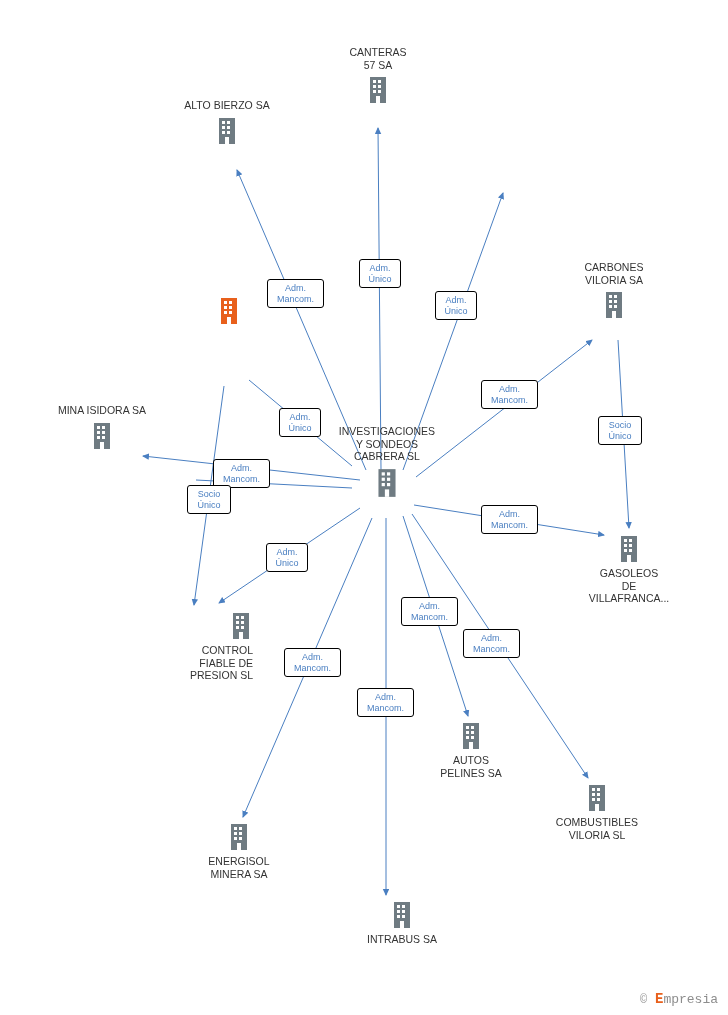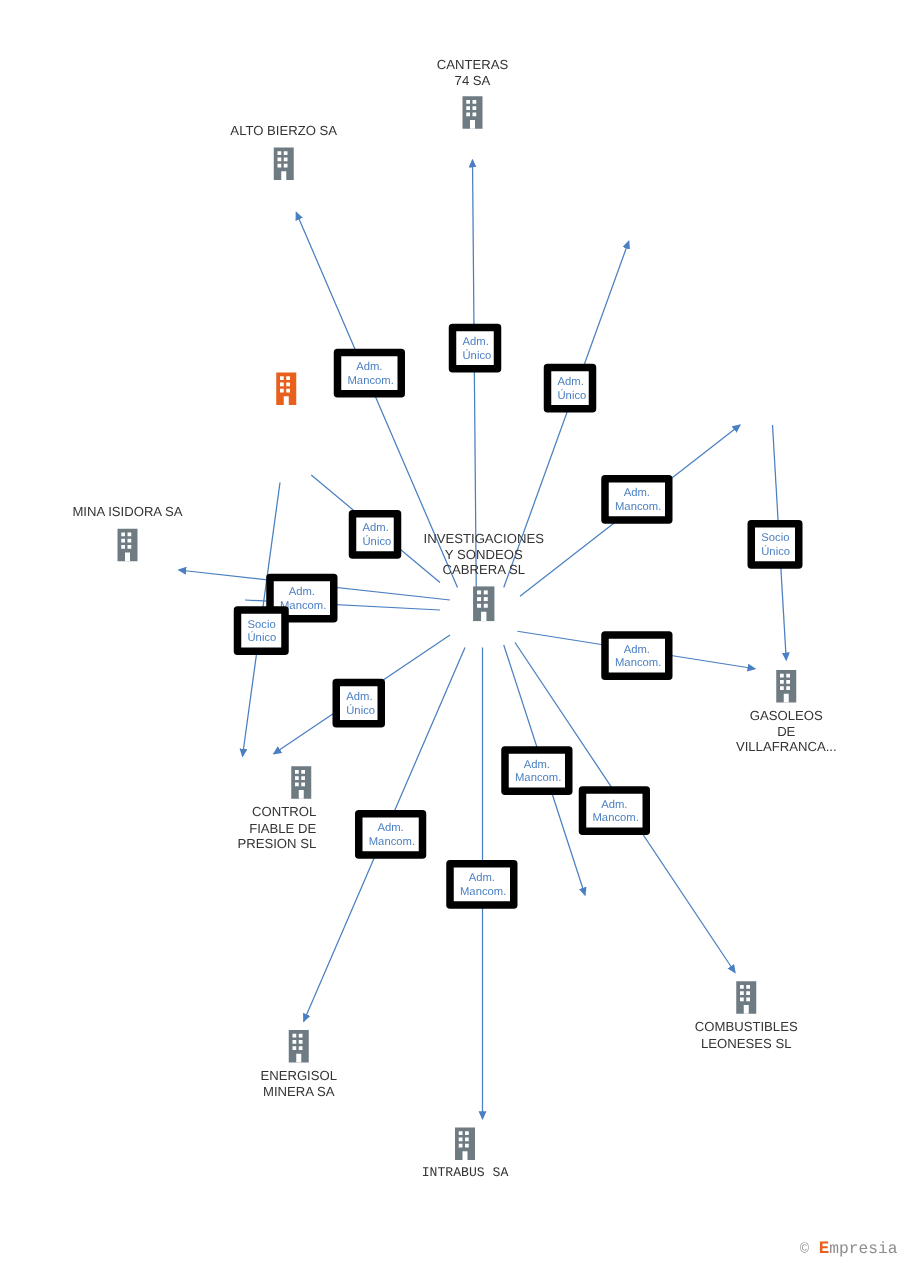--- a/index.html
+++ b/index.html
@@ -47,21 +47,21 @@
   .node.below .lbl {
     margin-top: 3px;
   }
   .node.focus .lbl {
     color: #333333;
     font-weight: bold;
   }
   .edge-label {
     position: absolute;
     background: #ffffff;
-    border: 6px solid #000000;
+    border: 1px solid #000000;
     border-radius: 3px;
     color: #4a7fc1;
     font-size: 9px;
     line-height: 10.5px;
     text-align: center;
     padding: 3px 5px;
     white-space: pre-line;
     box-sizing: border-box;
   }
   .watermark {
@@ -122,21 +122,21 @@
       <path d="M412,514 L588,778"></path>
 
       <path d="M372,518 L243,817"></path>
 
       <path d="M386,518 L386,895"></path>
     </g>
   </svg>
 
   <div class="node above" style="left:378px; top:46px;">
     <span class="lbl">CANTERAS
-74 SA</span>
+57 SA</span>
     <span class="glyph">
       <svg width="24" height="30" viewBox="0 0 24 30">
           <rect x="4" y="2" width="16" height="26" fill="#6f7b82"></rect>
           <g fill="#ffffff">
             <rect x="7" y="5" width="3" height="3"></rect>
             <rect x="12" y="5" width="3" height="3"></rect>
             <rect x="7" y="10" width="3" height="3"></rect>
             <rect x="12" y="10" width="3" height="3"></rect>
             <rect x="7" y="15" width="3" height="3"></rect>
             <rect x="12" y="15" width="3" height="3"></rect>
@@ -158,20 +158,38 @@
             <rect x="12" y="10" width="3" height="3"></rect>
             <rect x="7" y="15" width="3" height="3"></rect>
             <rect x="12" y="15" width="3" height="3"></rect>
             <rect x="10" y="21" width="4" height="7"></rect>
           </g>
         </svg>
     </span>
   </div>
 
 
+  <div class="node above" style="left:614px; top:261px;">
+    <span class="lbl">CARBONES
+VILORIA SA</span>
+    <span class="glyph">
+      <svg width="24" height="30" viewBox="0 0 24 30">
+          <rect x="4" y="2" width="16" height="26" fill="#6f7b82"></rect>
+          <g fill="#ffffff">
+            <rect x="7" y="5" width="3" height="3"></rect>
+            <rect x="12" y="5" width="3" height="3"></rect>
+            <rect x="7" y="10" width="3" height="3"></rect>
+            <rect x="12" y="10" width="3" height="3"></rect>
+            <rect x="7" y="15" width="3" height="3"></rect>
+            <rect x="12" y="15" width="3" height="3"></rect>
+            <rect x="10" y="21" width="4" height="7"></rect>
+          </g>
+        </svg>
+    </span>
+  </div>
 
   <div class="node above focus" style="left:229px; top:296px;">
     <span class="glyph">
       <svg width="24" height="30" viewBox="0 0 24 30">
           <rect x="4" y="2" width="16" height="26" fill="#e8601c"></rect>
           <g fill="#ffffff">
             <rect x="7" y="5" width="3" height="3"></rect>
             <rect x="12" y="5" width="3" height="3"></rect>
             <rect x="7" y="10" width="3" height="3"></rect>
             <rect x="12" y="10" width="3" height="3"></rect>
@@ -254,38 +272,56 @@
             <rect x="12" y="15" width="3" height="3"></rect>
             <rect x="10" y="21" width="4" height="7"></rect>
           </g>
         </svg>
     </span>
     <span class="lbl">CONTROL
 FIABLE DE
 PRESION SL</span>
   </div>
 
+  <div class="node below" style="left:471px; top:721px;">
+    <span class="glyph">
+      <svg width="24" height="30" viewBox="0 0 24 30">
+          <rect x="4" y="2" width="16" height="26" fill="#6f7b82"></rect>
+          <g fill="#ffffff">
+            <rect x="7" y="5" width="3" height="3"></rect>
+            <rect x="12" y="5" width="3" height="3"></rect>
+            <rect x="7" y="10" width="3" height="3"></rect>
+            <rect x="12" y="10" width="3" height="3"></rect>
+            <rect x="7" y="15" width="3" height="3"></rect>
+            <rect x="12" y="15" width="3" height="3"></rect>
+            <rect x="10" y="21" width="4" height="7"></rect>
+          </g>
+        </svg>
+    </span>
+    <span class="lbl">AUTOS
+PELINES SA</span>
+  </div>
 
   <div class="node below" style="left:597px; top:783px;">
     <span class="glyph">
       <svg width="24" height="30" viewBox="0 0 24 30">
           <rect x="4" y="2" width="16" height="26" fill="#6f7b82"></rect>
           <g fill="#ffffff">
             <rect x="7" y="5" width="3" height="3"></rect>
             <rect x="12" y="5" width="3" height="3"></rect>
             <rect x="7" y="10" width="3" height="3"></rect>
             <rect x="12" y="10" width="3" height="3"></rect>
             <rect x="7" y="15" width="3" height="3"></rect>
             <rect x="12" y="15" width="3" height="3"></rect>
             <rect x="10" y="21" width="4" height="7"></rect>
           </g>
         </svg>
     </span>
     <span class="lbl">COMBUSTIBLES
-LEONESES SL</span>
+VILORIA SL</span>
   </div>
 
   <div class="node below" style="left:239px; top:822px;">
     <span class="glyph">
       <svg width="24" height="30" viewBox="0 0 24 30">
           <rect x="4" y="2" width="16" height="26" fill="#6f7b82"></rect>
           <g fill="#ffffff">
             <rect x="7" y="5" width="3" height="3"></rect>
             <rect x="12" y="5" width="3" height="3"></rect>
             <rect x="7" y="10" width="3" height="3"></rect>
@@ -293,21 +329,21 @@
             <rect x="7" y="15" width="3" height="3"></rect>
             <rect x="12" y="15" width="3" height="3"></rect>
             <rect x="10" y="21" width="4" height="7"></rect>
           </g>
         </svg>
     </span>
     <span class="lbl">ENERGISOL
 MINERA SA</span>
   </div>
 
-  <div class="node below" style="left:372px; top:900px;font-family:Liberation Mono, monospace;">
+  <div class="node below" style="left:402px; top:900px;">
     <span class="glyph">
       <svg width="24" height="30" viewBox="0 0 24 30">
           <rect x="4" y="2" width="16" height="26" fill="#6f7b82"></rect>
           <g fill="#ffffff">
             <rect x="7" y="5" width="3" height="3"></rect>
             <rect x="12" y="5" width="3" height="3"></rect>
             <rect x="7" y="10" width="3" height="3"></rect>
             <rect x="12" y="10" width="3" height="3"></rect>
             <rect x="7" y="15" width="3" height="3"></rect>
             <rect x="12" y="15" width="3" height="3"></rect>

